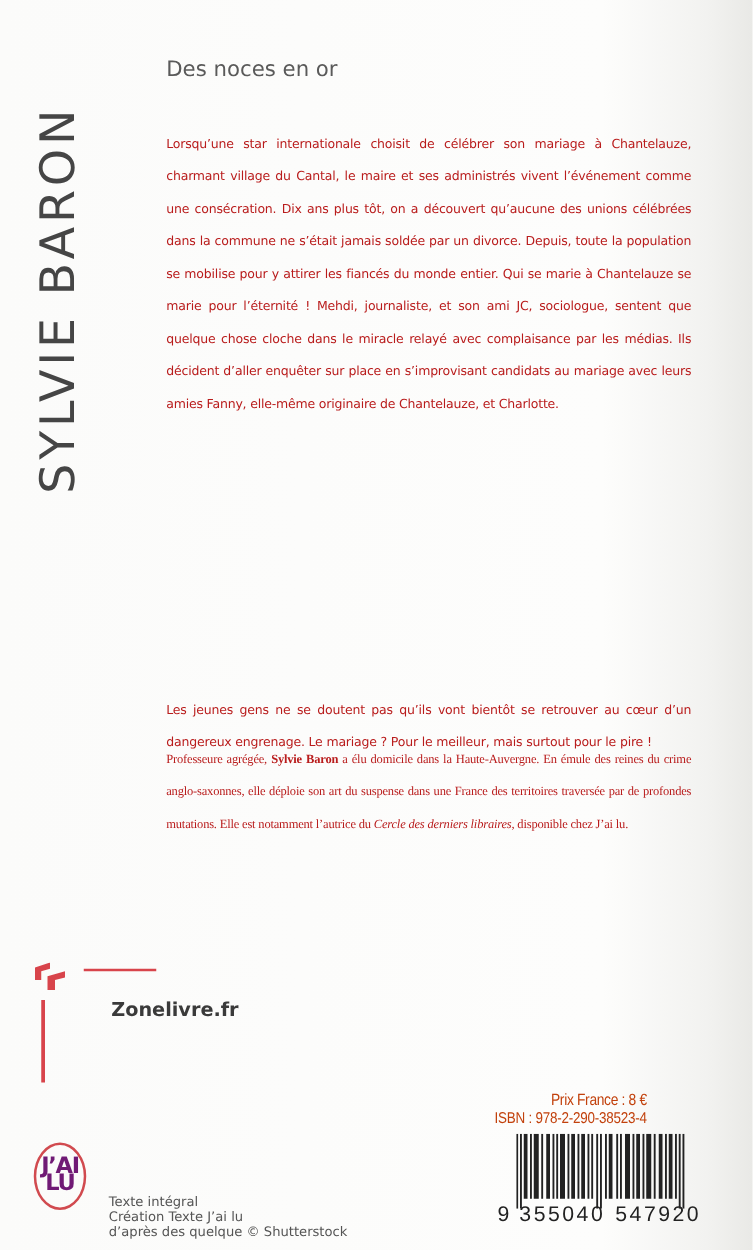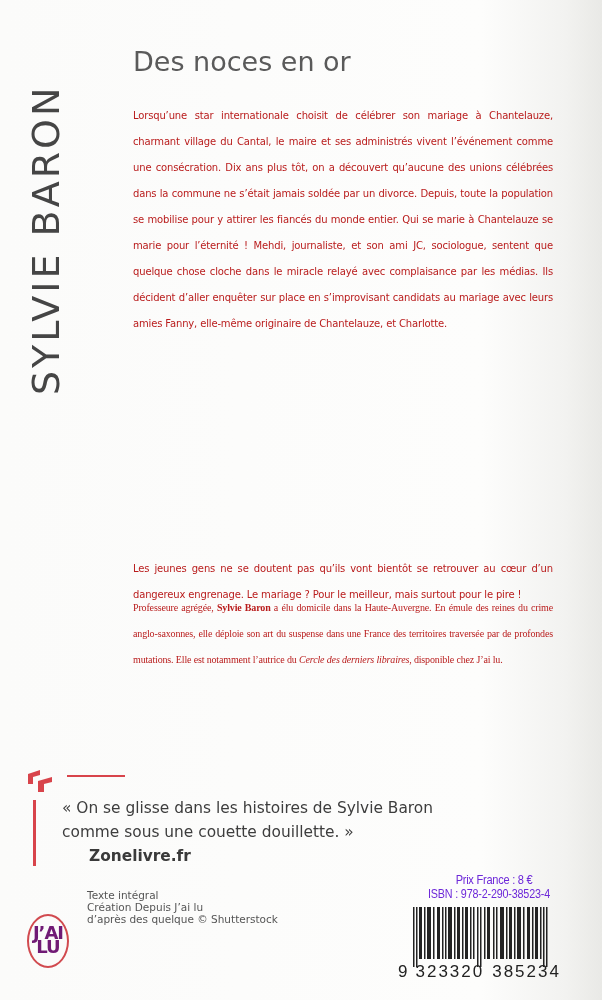--- a/index.html
+++ b/index.html
@@ -11,21 +11,21 @@
   }
   .author-vertical {
     position: absolute; left: 26px; top: 395px;
     transform-origin: 0 0; transform: rotate(-90deg);
     font-family: "DejaVu Sans", sans-serif;
     font-size: 38px; letter-spacing: 3px; line-height: 40px;
     color: #454545; white-space: nowrap; font-weight: normal;
   }
   .title {
     position: absolute; left: 133px; top: 46px;
-    font-size: 27px; color: #5a5a5a; white-space: nowrap;
+    font-size: 17px; color: #5a5a5a; white-space: nowrap;
     font-family: "DejaVu Sans", sans-serif;
   }
   .blurb {
     position: absolute; left: 133px; width: 420px;
     font-size: 10px; line-height: 26px; color: #b91c1c;
     text-align: justify; letter-spacing: -0.15px;
   }
   .blurb p { margin: 0; }
   #p1 { top: 103px; }
   #p2 { top: 512px; margin-top: 44px; }
@@ -43,26 +43,26 @@
   .quote-source { font-weight: bold; color: #3a3a3a; font-size: 15.4px; margin-left: 27px; }
 
   .logo {
     position: absolute; left: 27px; top: 914px; width: 42px; height: 54px;
     border: 2px solid #d14a4f; border-radius: 50%; box-sizing: border-box;
     color: #701a75; font-weight: bold; font-size: 18px; line-height: 14px;
     text-align: center; padding-top: 10px; font-family: "DejaVu Sans", sans-serif;
     letter-spacing: -1px;
   }
   .credits {
-    position: absolute; left: 87px; top: 889px;
+    position: absolute; left: 87px; top: 956px;
     font-size: 10.5px; line-height: 12px; color: #555; white-space: nowrap;
   }
 
-  .price-block { position: absolute; left: 424px; top: 872px; width: 140px; text-align: center;
-    font-family: "Liberation Sans", sans-serif; color: #6d28d9; }
+  .price-block { position: absolute; left: 388px; top: 872px; width: 140px; text-align: right;
+    font-family: "Liberation Sans", sans-serif; color: #c2410c; }
   .price { font-size: 13px; line-height: 15px; letter-spacing: -0.3px; transform: scaleX(0.85); }
   .isbn { font-size: 12.5px; line-height: 15px; letter-spacing: -0.2px; transform: scaleX(0.86); margin-left: -10px; white-space: nowrap; }
   .barcode { position: absolute; left: 413px; top: 907px; width: 135px; height: 60px; }
   .barcode-digits {
     position: absolute; left: 398px; top: 962px; width: 160px;
     font-family: "Liberation Sans", sans-serif; font-size: 17px; color: #222;
     letter-spacing: 2px; white-space: nowrap; background: transparent;
   }
   .barcode-digits .lead { margin-right: 6px; }
   .barcode-digits .gap { display: inline-block; width: 8px; }
@@ -86,31 +86,30 @@
   <p><span>Professeure agrégée, </span><span class="bio-name">Sylvie Baron</span><span> a élu domicile dans la Haute-Auvergne. En émule des reines du crime anglo-saxonnes, elle déploie son art du suspense dans une France des territoires traversée par de profondes mutations. Elle est notamment l’autrice du </span><span class="bio-italic">Cercle des derniers libraires</span><span>, disponible chez J’ai lu.</span></p>
 </div>
 
 <svg class="quote-mark" viewBox="0 0 26 22">
   <path d="M0 4 L12 0 L12 5 L5 7 L5 14 L0 14 Z" fill="#d8444b"></path>
   <path d="M10 11 L24 7 L24 12 L16 14 L16 22 L10 22 Z" fill="#d8444b"></path>
 </svg>
 <div class="quote-rule"></div>
 <div class="quote-bar"></div>
 <div class="quote-text">
-  <div style="width:395px">« On se glisse dans les histoires de Sylvie Baron comme sous une couette douillette. »</div>
   <div class="quote-source">Zonelivre.fr</div>
 </div>
 
 <div class="logo">
   <div>J’AI</div>
   <div>LU</div>
 </div>
 <div class="credits">
   <div>Texte intégral</div>
-  <div>Création Depuis J’ai lu</div>
+  <div>Création Texte J’ai lu</div>
   <div>d’après des quelque © Shutterstock</div>
 </div>
 
 <div class="price-block">
   <div class="price">Prix France : 8 €</div>
   <div class="isbn">ISBN : 978-2-290-38523-4</div>
 </div>
 
 <svg class="barcode" viewBox="0 0 135 60" preserveAspectRatio="none">
   <g fill="#222">
@@ -144,14 +143,14 @@
       <rect x="110" y="0" width="1.5" height="52"></rect>
     <rect x="114" y="0" width="3" height="52"></rect>
       <rect x="119" y="0" width="1.5" height="52"></rect>
     <rect x="122" y="0" width="3" height="52"></rect>
       <rect x="127" y="0" width="1.5" height="52"></rect>
     <rect x="130" y="0" width="1.5" height="60"></rect>
       <rect x="133" y="0" width="1.5" height="60"></rect>
   </g>
 </svg>
 <div class="barcode-digits">
-  <span class="lead">9</span><span>323320</span><span class="gap"></span><span>385234</span>
+  <span class="lead">9</span><span>355040</span><span class="gap"></span><span>547920</span>
 </div>
 
 </body></html>

